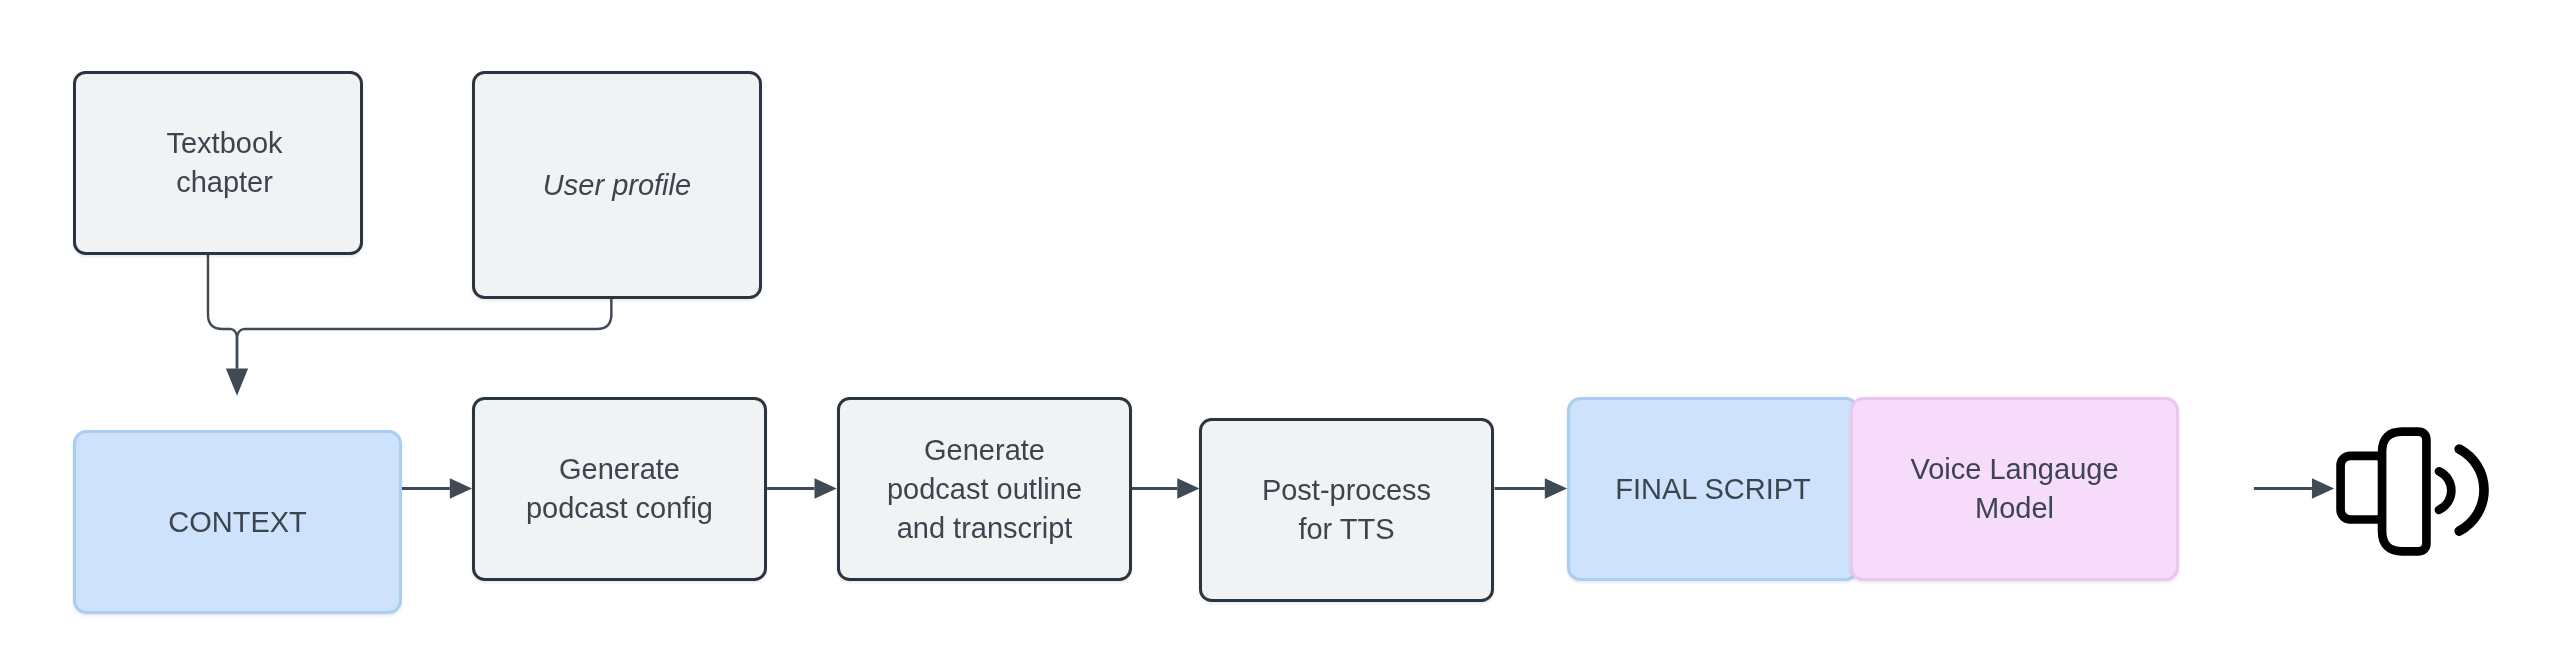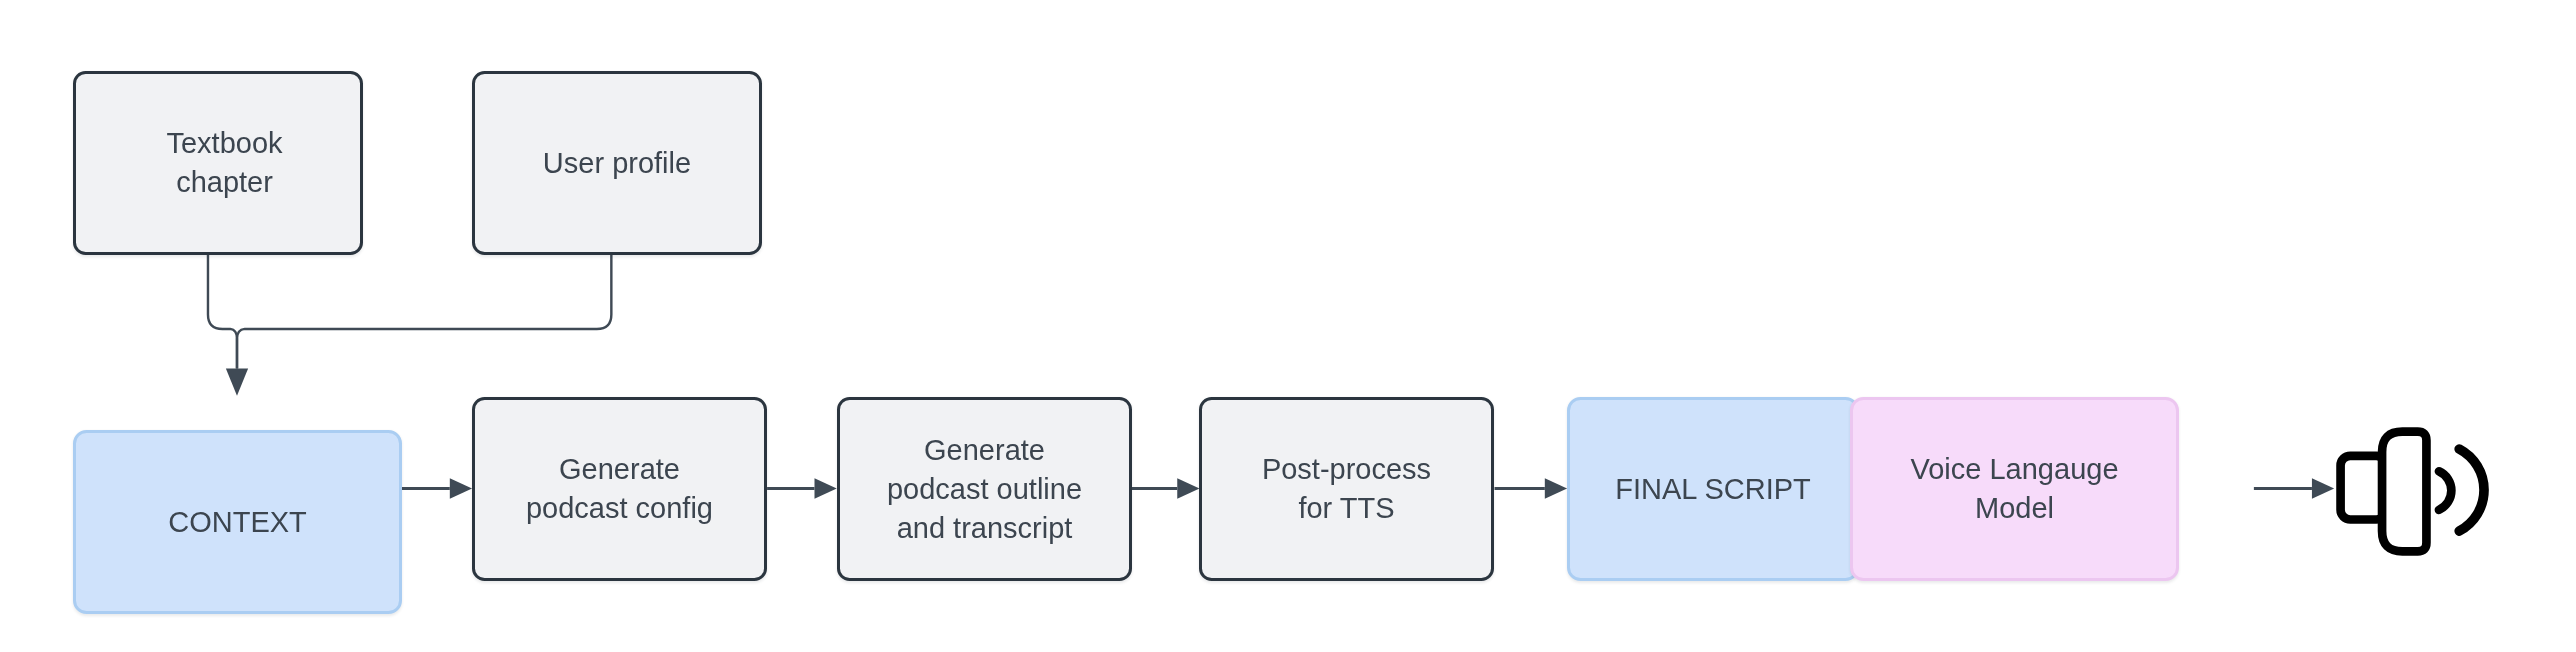--- a/index.html
+++ b/index.html
@@ -25,25 +25,25 @@
     color:#3c454f;
     border-radius:12.6px;
     box-shadow:0 1.9px 2.9px rgba(40,50,60,0.10);
   }
   .node.gray{background:#f1f2f4;border:3.4px solid #2b353f;}
   .node.blue{background:#cfe2fb;border:3.4px solid #aacdf2;border-radius:13.5px;}
   .node.pink{background:#f7dbfa;border:3.4px solid #ecc6f0;border-radius:13.5px;}
 
   
   .n-textbook {left:73px;  top:71px;  width:290px;height:184px;padding-left:13px;}
-  .n-user     {left:472px; top:71px;  width:290px;height:184px;}
+  .n-user     {left:472px; top:71px;  width:290px;height:228px;font-style:italic;}
   .n-context  {left:73px;  top:397px; width:329px;height:184px;margin-top:33px;}
   .n-genconf  {left:472px; top:397px; width:295px;height:184px;}
   .n-genout   {left:837px; top:397px; width:295px;height:184px;}
-  .n-post     {left:1199px;top:397px; width:295px;height:184px;}
+  .n-post     {left:1199px;top:418px; width:295px;height:184px;}
   .n-final    {left:1567px;top:397px; width:292px;height:184px;text-align:right;}
   .n-voice    {left:1850px;top:397px; width:329px;height:184px;}
 
   .speaker{position:absolute;left:2329px;top:419px;width:164px;height:145px;}
 </style>
 </head>
 <body>
 
 <div class="canvas">
 

